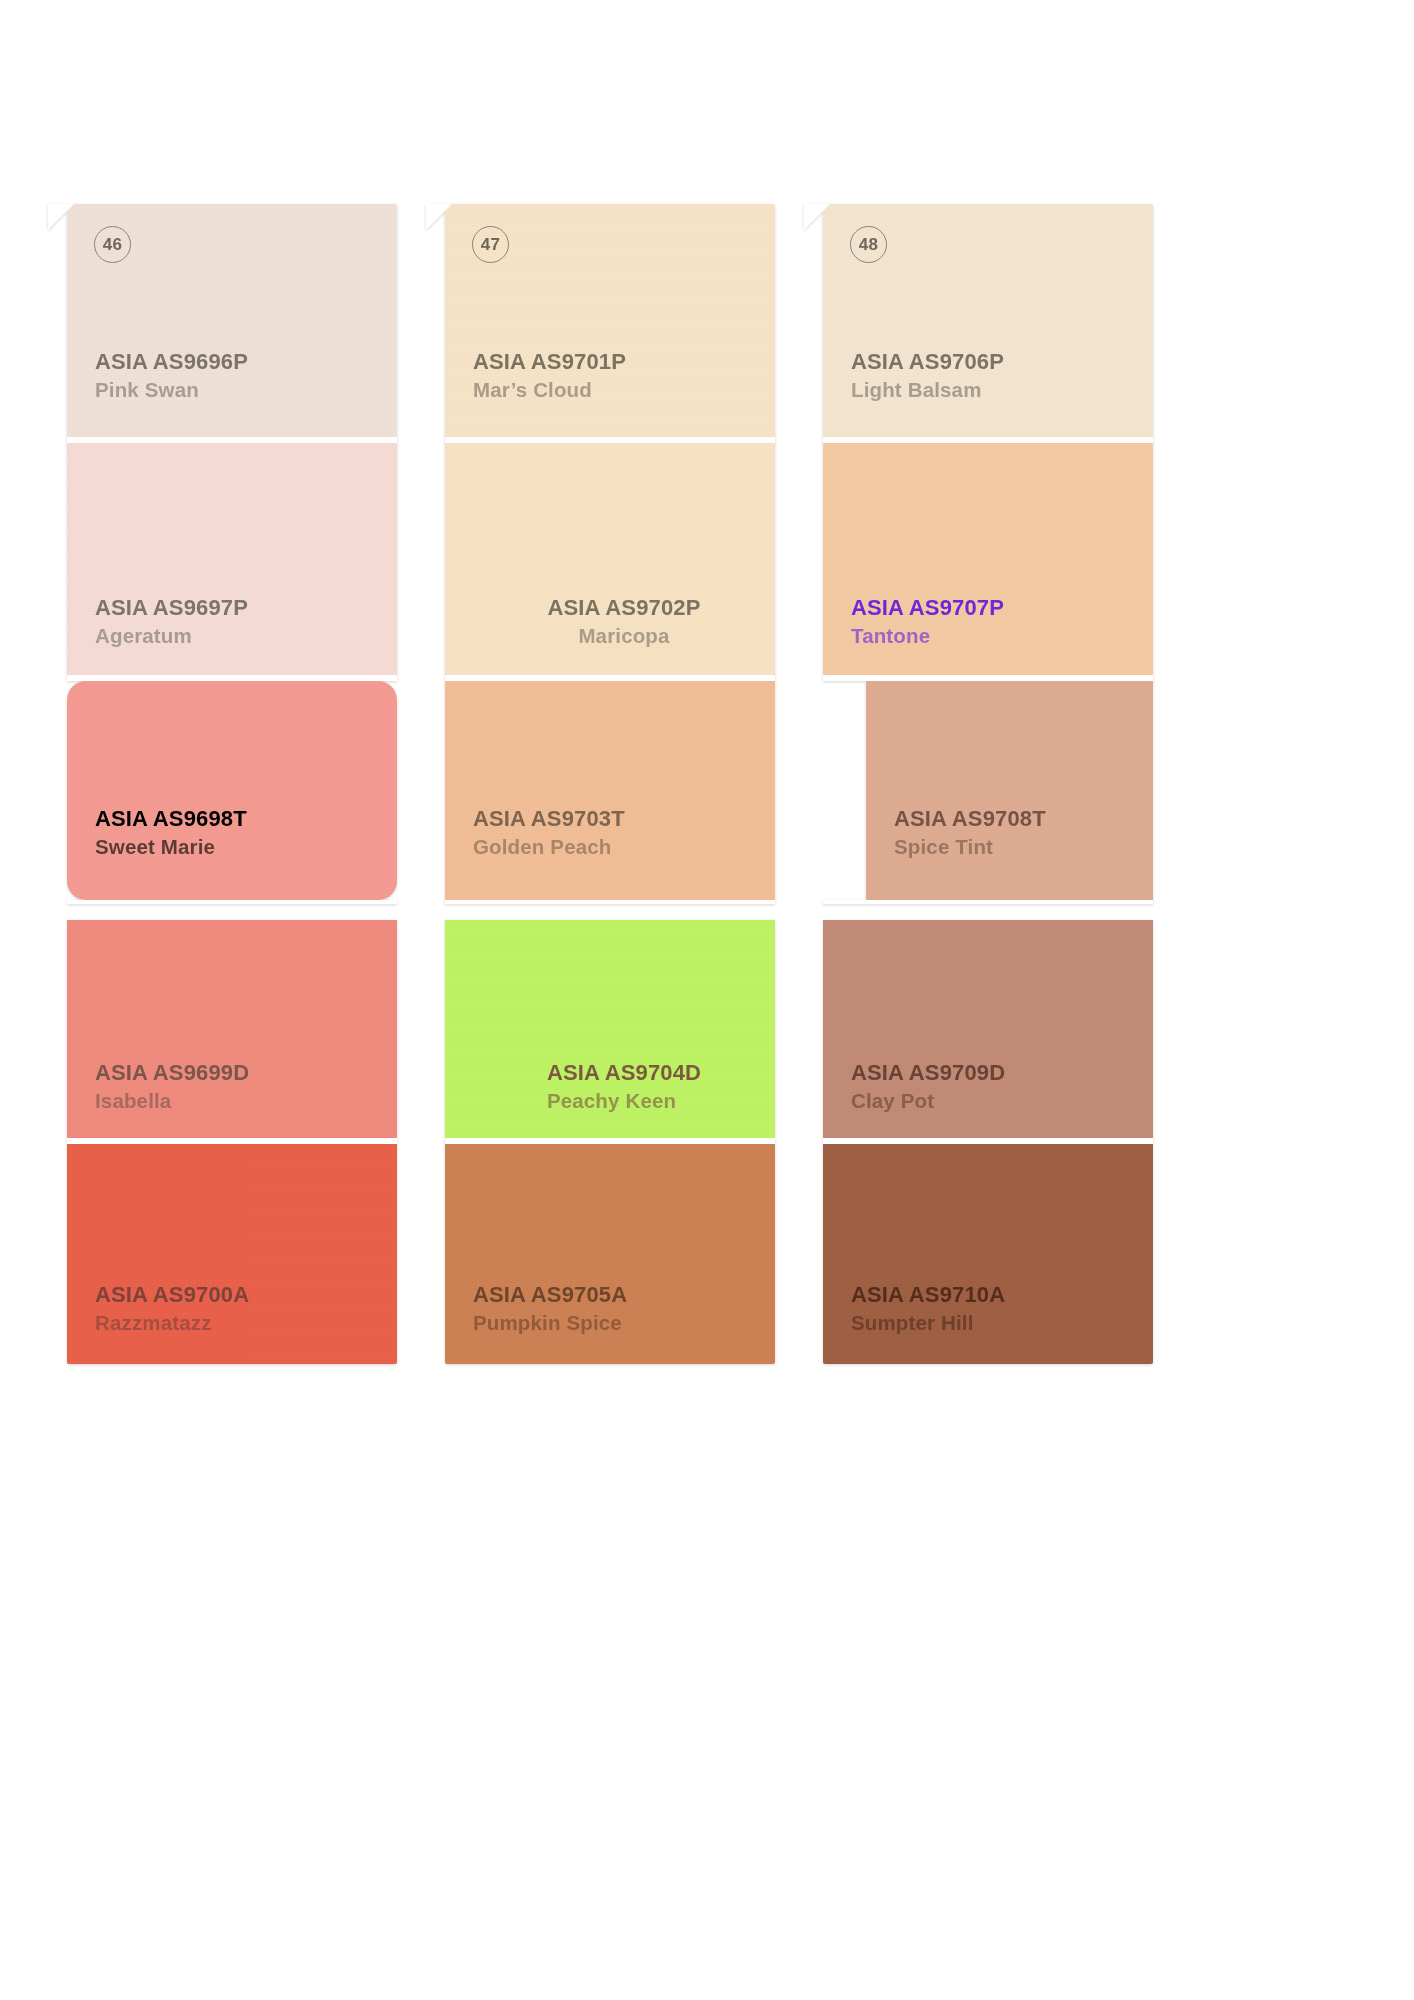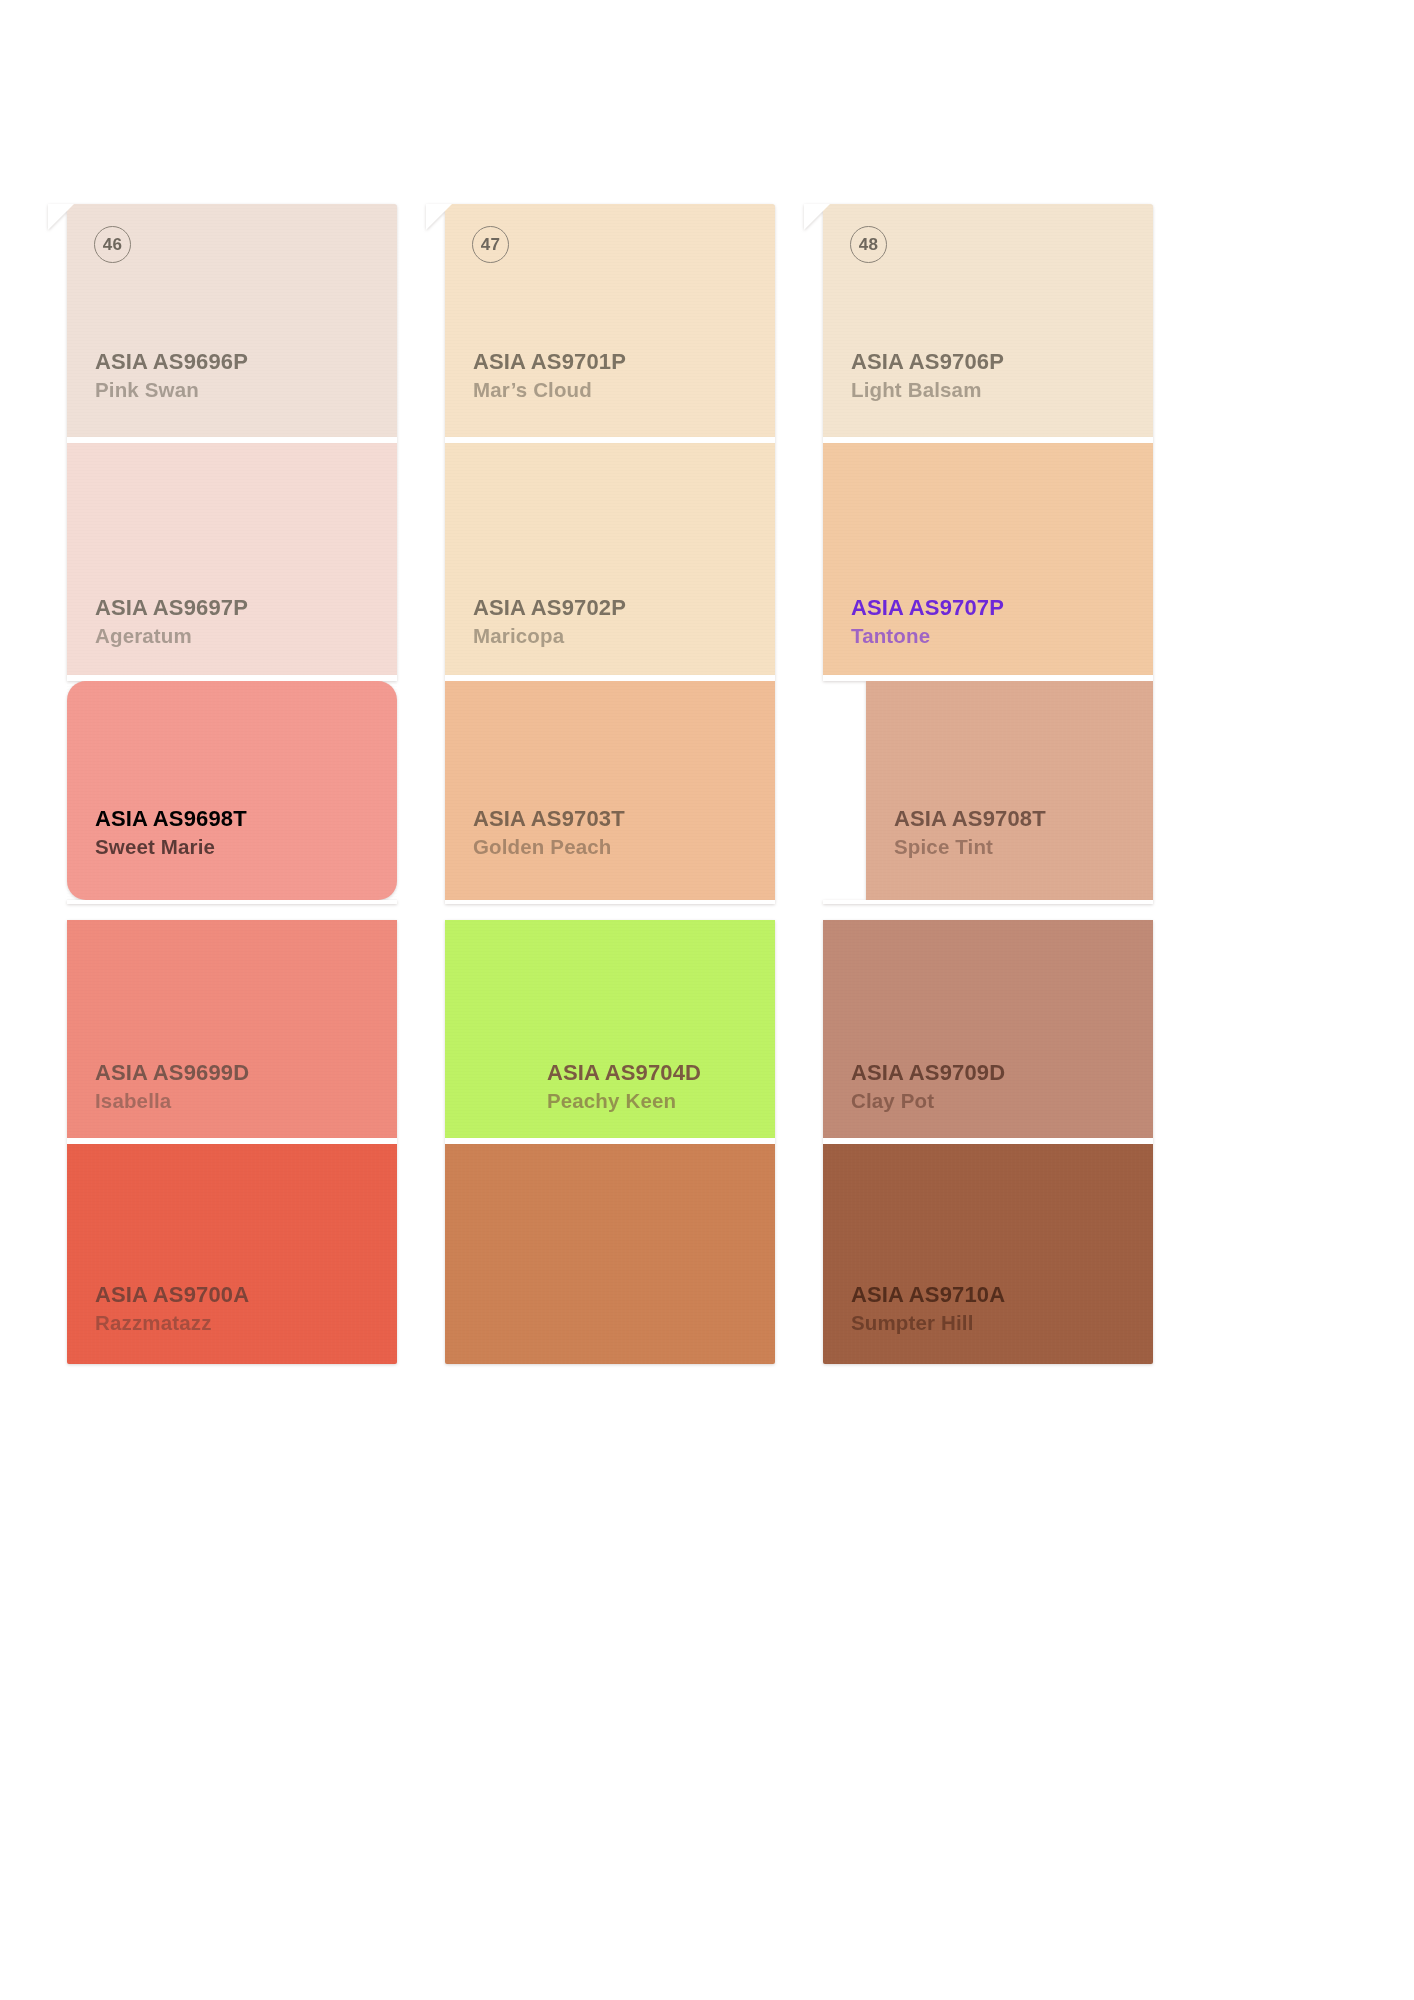--- a/index.html
+++ b/index.html
@@ -179,21 +179,21 @@
         <div class="card-corner"></div>
         <div class="swatch s1" style="background: rgb(246, 226, 199); color: rgb(124, 114, 98);">
           <div class="grain"></div>
           <div class="badge">47</div>
           <div class="label">
             <span class="code">ASIA AS9701P</span>
             <span class="name">Mar’s Cloud</span>
           </div>
         </div>
         <div class="gap"></div>
-        <div class="swatch s2" style="background: rgb(246, 225, 195); color: rgb(124, 114, 98);">
+        <div class="swatch s2" style="background: rgb(246, 225, 195); color: rgb(124, 114, 98); text-align: center;">
           <div class="grain"></div>
           <div class="label">
             <span class="code">ASIA AS9702P</span>
             <span class="name">Maricopa</span>
           </div>
         </div>
         <div class="gap"></div>
         <div class="swatch s3" style="background: rgb(240, 189, 150); color: rgb(125, 101, 80);">
           <div class="grain"></div>
           <div class="label">
@@ -205,20 +205,24 @@
         <div class="swatch s4" style="background: #bef264; color: rgb(123, 90, 65); align-items: center;">
           <div class="grain"></div>
           <div class="label">
             <span class="code">ASIA AS9704D</span>
             <span class="name">Peachy Keen</span>
           </div>
         </div>
         <div class="gap"></div>
         <div class="swatch s5" style="background: rgb(204, 129, 84); color: rgb(111, 69, 43);">
           <div class="grain"></div>
+          <div class="label">
+            <span class="code">ASIA AS9705A</span>
+            <span class="name">Pumpkin Spice</span>
+          </div>
         </div>
       </div>
       <div class="card">
         <div class="card-corner"></div>
         <div class="swatch s1" style="background: rgb(243, 228, 207); color: rgb(124, 115, 101);">
           <div class="grain"></div>
           <div class="badge">48</div>
           <div class="label">
             <span class="code">ASIA AS9706P</span>
             <span class="name">Light Balsam</span>

